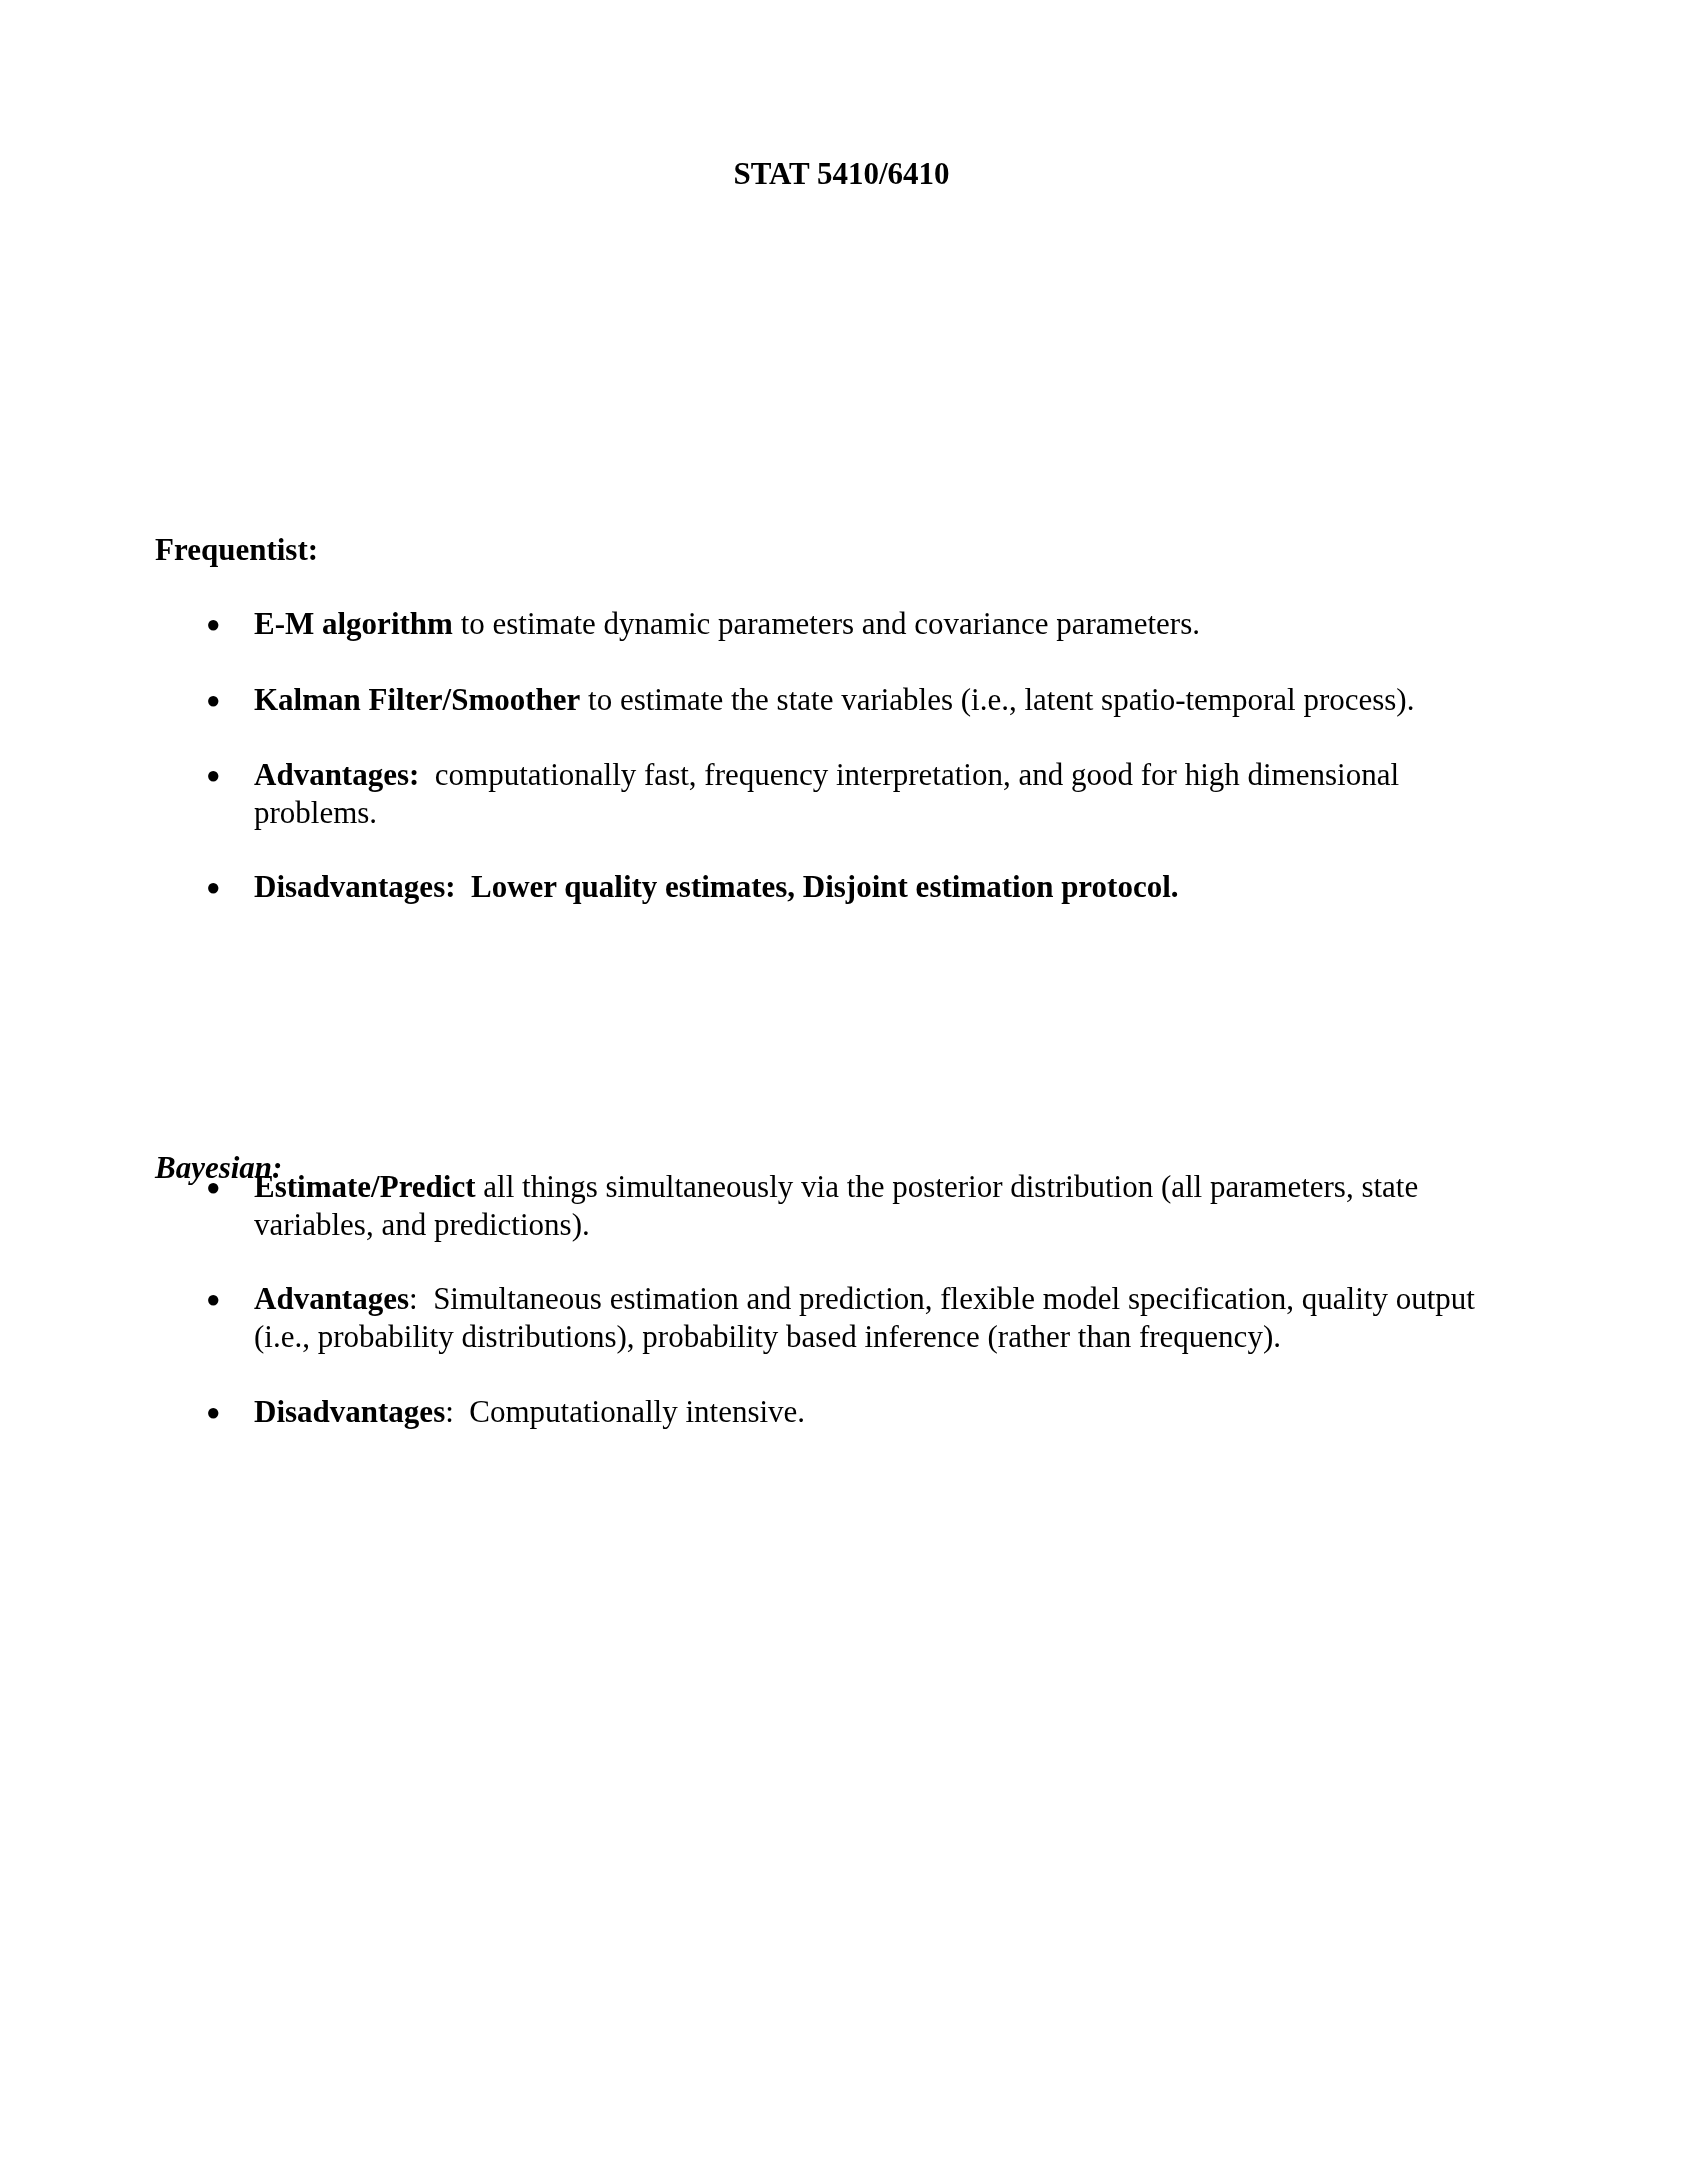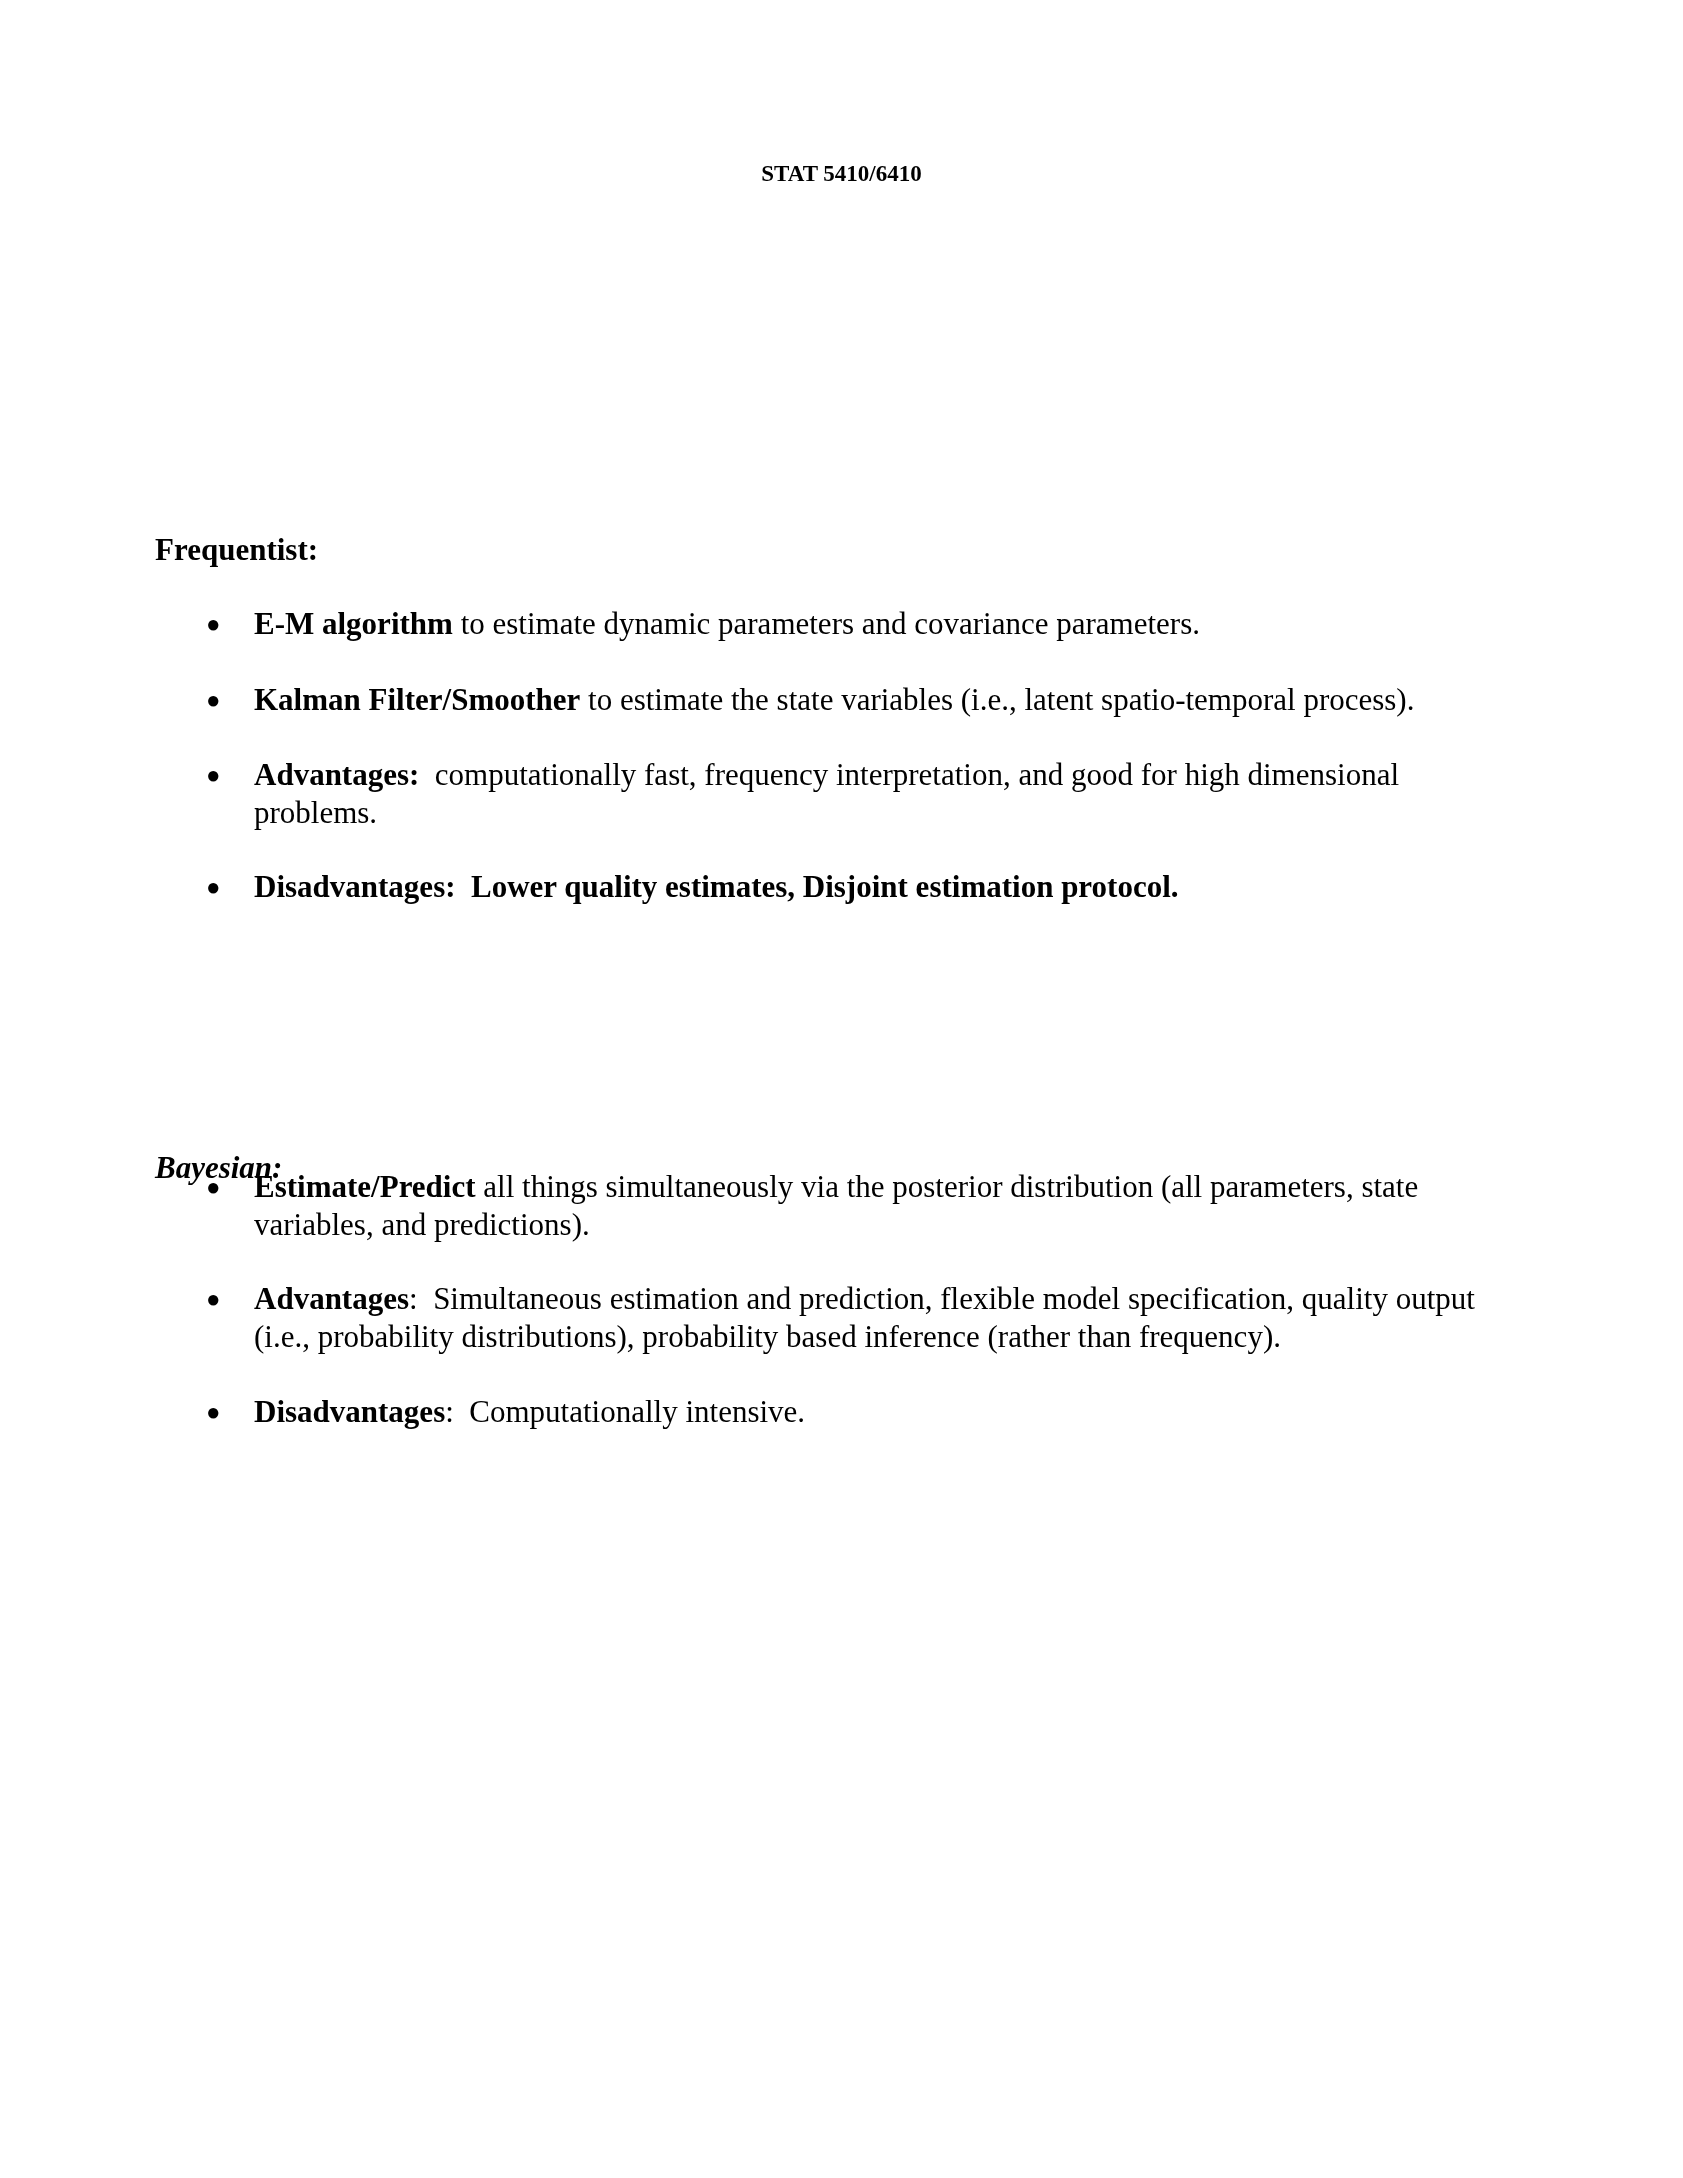--- a/index.html
+++ b/index.html
@@ -6,21 +6,21 @@
     body {
       width: 1683px; height: 2178px; position: relative; overflow: hidden;
       font-family: "Liberation Serif", "DejaVu Serif", serif;
       color: #000000;
       font-size: 31px;
       line-height: 38px;
     }
     .page { position: absolute; left: 0; top: 0; width: 1683px; height: 2178px; }
     .title {
       position: absolute; left: 0; width: 1683px; text-align: center;
-      font-weight: bold; font-size: 23px; line-height: 39px;
+      font-weight: bold; font-size: 31px; line-height: 39px;
     }
     .heading {
       position: absolute; left: 155px; font-weight: bold; font-size: 31px;
     }
     .bullet-item {
       position: absolute; left: 206px; width: 1287px;
       display: flex; align-items: flex-start;
     }
     .bullet {
       width: 48px; flex: 0 0 48px; font-size: 24px; line-height: 38px;

